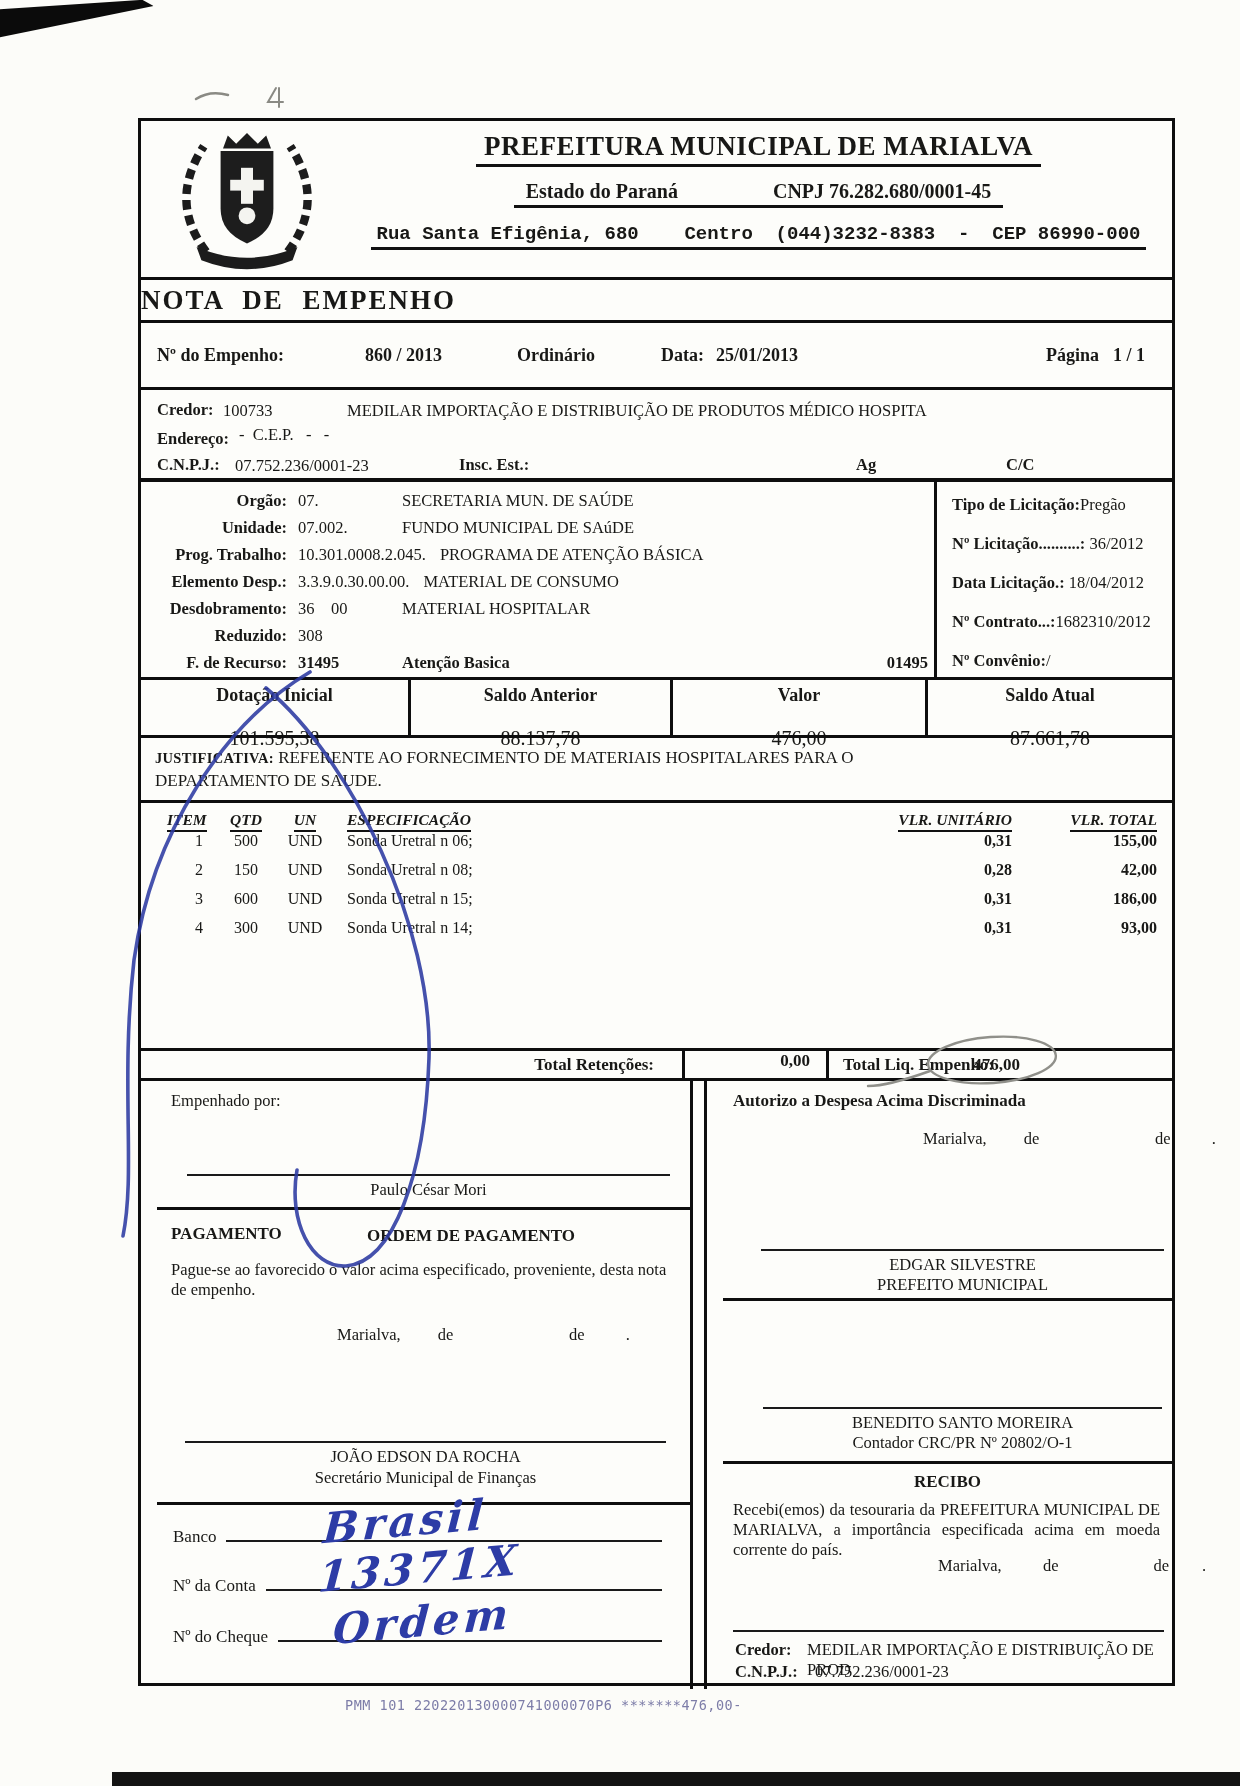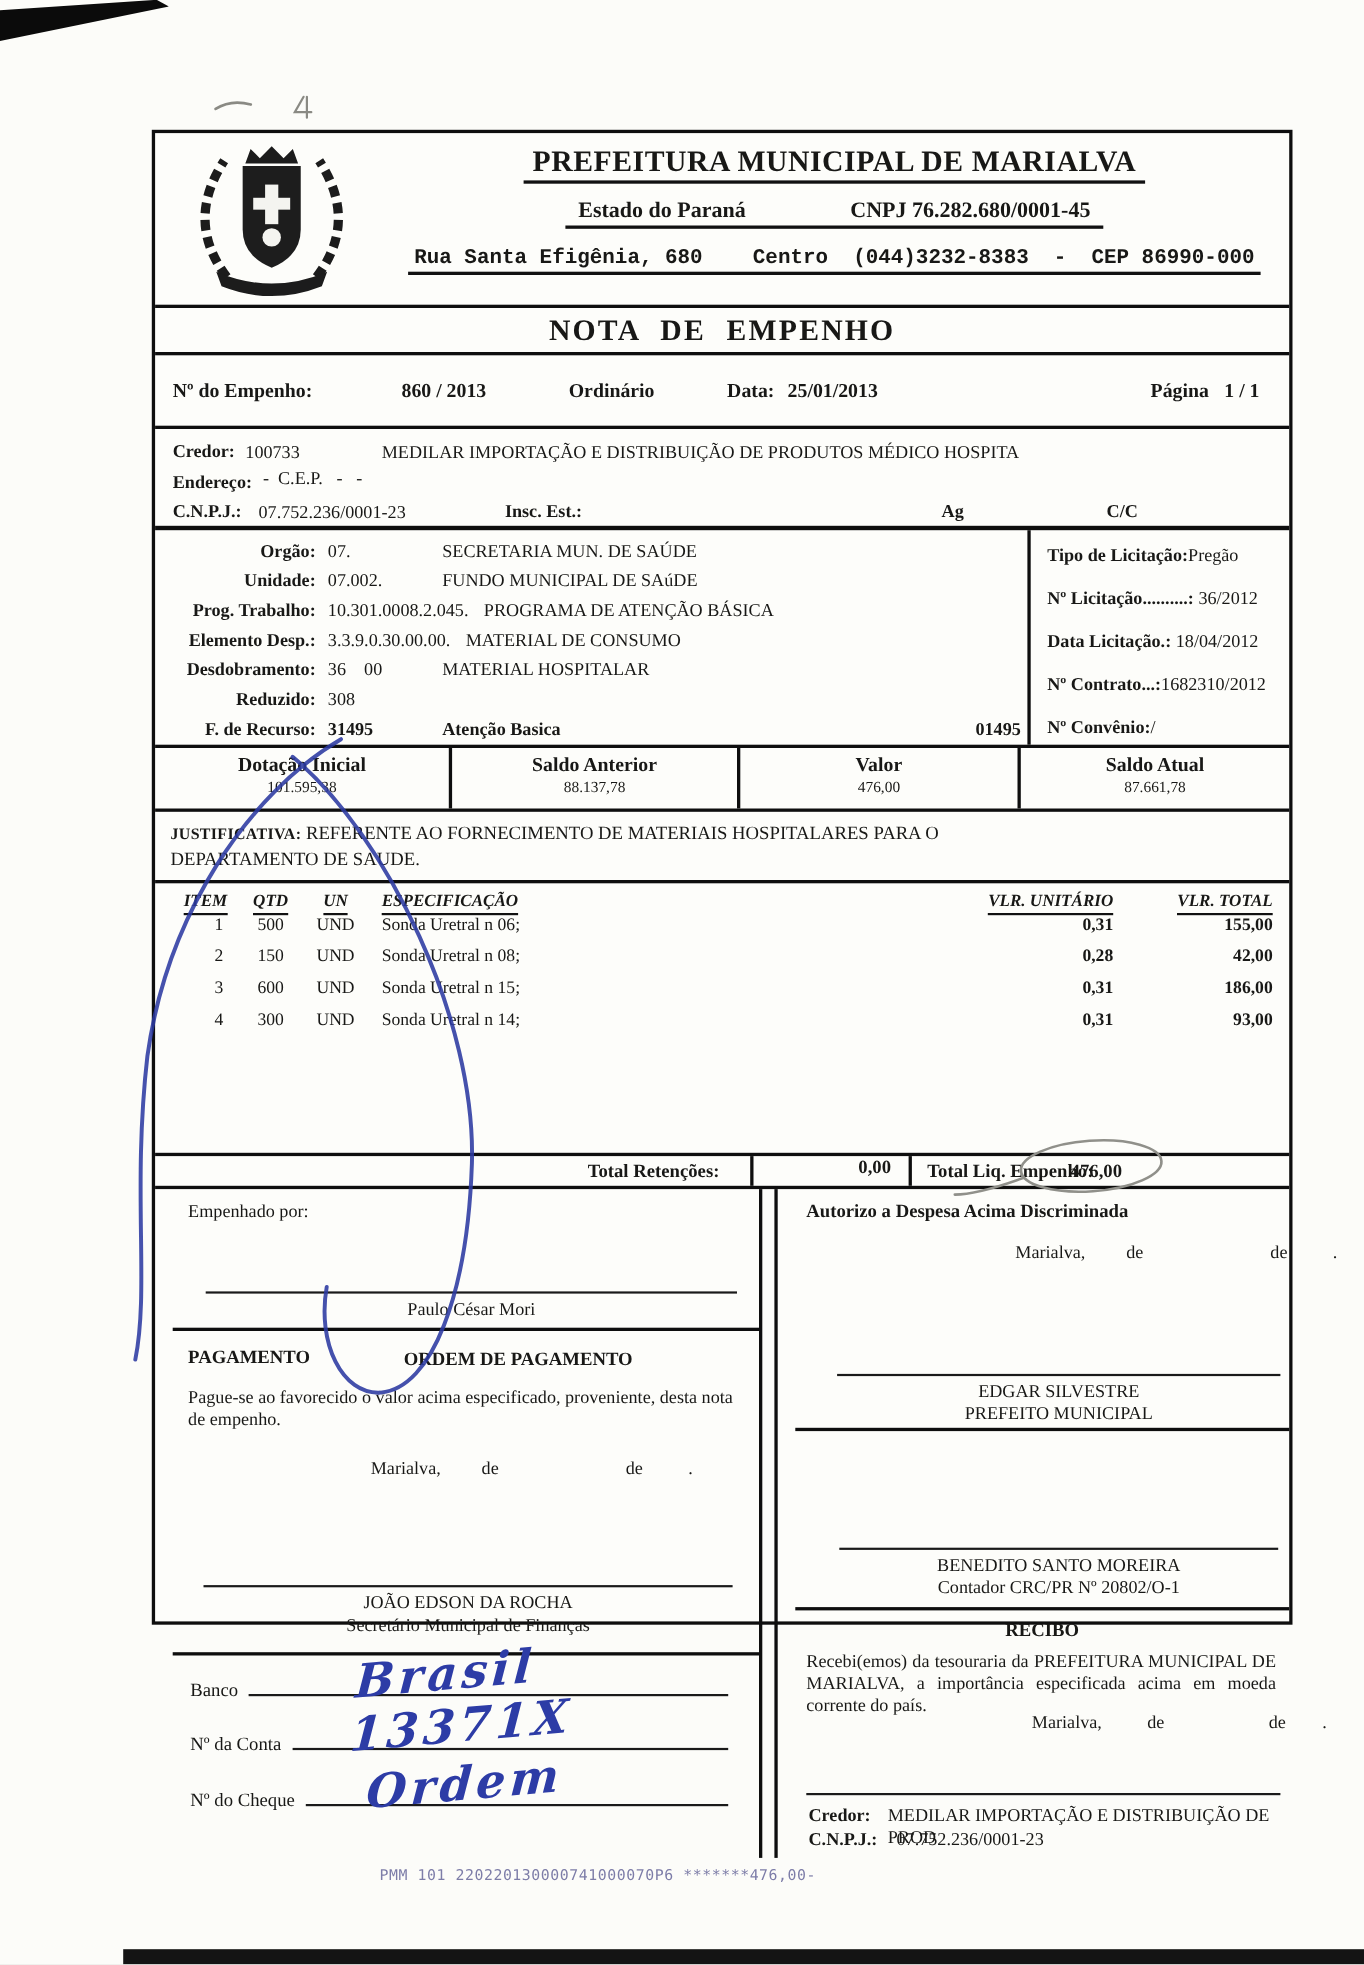--- a/index.html
+++ b/index.html
@@ -9,35 +9,35 @@
   .b{font-weight:bold;}
   .pre{white-space:pre;}
   .ctr{text-align:center;}
 
   
   .corner-wedge{position:absolute;left:-18px;top:0px;width:172px;height:30px;background:#0b0b0b;
         transform:rotate(-7deg);clip-path:polygon(0 0,94% 30%,100% 55%,0 100%);}
   .bottom-strip{position:absolute;left:112px;right:0;bottom:0;height:14px;background:#141414;}
 
   
-  .form{position:absolute;left:138px;top:118px;width:1037px;height:1359px;
+  .form{position:absolute;left:138px;top:118px;width:1037px;height:1568px;
         border:3px solid #0e0e0e;box-sizing:border-box;background:#fdfdfa;padding-left:28px;}
   .sec{position:absolute;left:0;right:0;box-sizing:border-box;}
 
   
   .sec-header{top:0;height:156px;}
   .logo{position:absolute;left:8px;top:6px;width:196px;height:144px;}
   .header-text{position:absolute;left:212px;right:8px;top:10px;display:flex;flex-direction:column;align-items:center;}
   .h-title{font-size:27px;font-weight:bold;border-bottom:3px solid #111;padding:0 8px 2px;letter-spacing:.5px;}
   .h-sub{margin-top:13px;display:flex;gap:95px;font-size:20px;font-weight:bold;border-bottom:3px solid #111;padding:0 12px 2px;}
   .h-addr{margin-top:15px;font-size:19px;font-weight:bold;border-bottom:3px solid #111;padding:0 6px 2px;white-space:pre;font-family:Liberation Mono, monospace;}
 
   
   .sec-nota{top:156px;height:46px;border-top:3px solid #0e0e0e;border-bottom:3px solid #0e0e0e;
-        display:flex;align-items:center;justify-content:center;}
+        display:flex;align-items:center;justify-content:flex-start;}
   .nota-title{font-size:27px;font-weight:bold;letter-spacing:2px;word-spacing:10px;}
 
   
   .sec-emp{top:202px;height:64px;font-size:18px;}
   .sec-emp span{position:absolute;top:22px;}
 
   
   .sec-credor{top:266px;height:91px;border-top:3px solid #0e0e0e;font-size:16.5px;}
   .sec-credor span{position:absolute;}
 
@@ -49,21 +49,21 @@
   .b-code{margin-left:11px;white-space:pre;min-width:90px;flex:none;}
   .b-desc{margin-left:14px;}
   .b-extra{position:absolute;right:6px;font-weight:bold;}
   .budget-panel{position:absolute;left:793px;top:0;bottom:0;right:0;border-left:3px solid #0e0e0e;
         padding:13px 0 0 15px;display:flex;flex-direction:column;gap:19px;font-size:16.5px;box-sizing:border-box;}
 
   
   .sec-dot{top:556px;height:58px;border-top:3px solid #0e0e0e;display:flex;}
   .dot-cell{display:flex;flex-direction:column;align-items:center;padding-top:5px;box-sizing:border-box;}
   .dot-cell .hd{font-size:18px;font-weight:bold;}
-  .dot-cell .vl{font-size:14px;margin-top:3px;}
+  .dot-cell .vl{font-size:20px;margin-top:21px;}
   .dc1{width:270px;border-right:3px solid #0e0e0e;}
   .dc2{width:262px;border-right:3px solid #0e0e0e;}
   .dc3{width:255px;border-right:3px solid #0e0e0e;}
   .dc4{flex:1;}
 
   
   .sec-just{top:614px;height:65px;border-top:3px solid #0e0e0e;padding:10px 14px 0;font-size:17px;}
   .just-label{font-size:14.5px;font-weight:bold;letter-spacing:.3px;}
 
   

